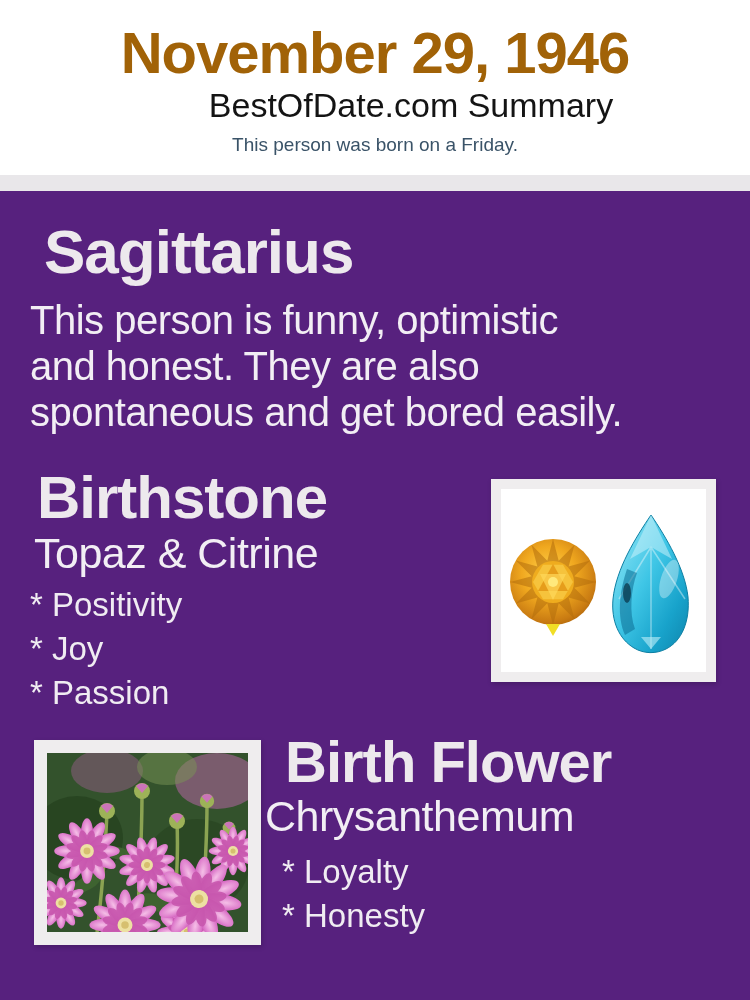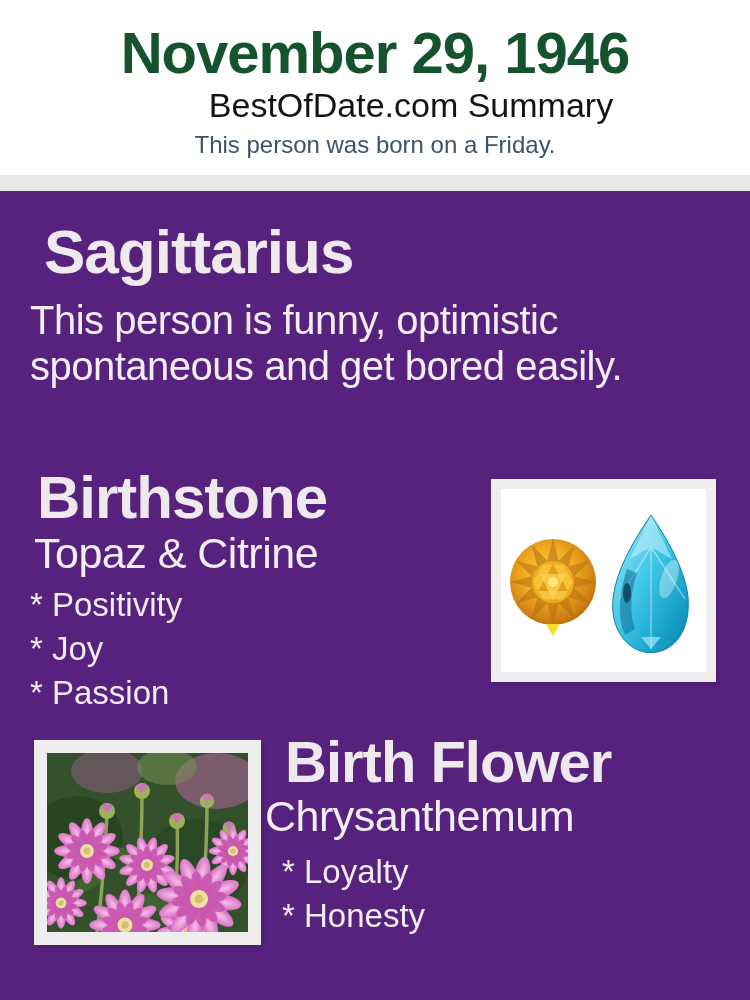--- a/index.html
+++ b/index.html
@@ -3,30 +3,30 @@
 <meta charset="utf-8">
 <style>
   html,body{margin:0;padding:0;background:#ffffff;}
   .canvas{
     position:relative;width:750px;height:1000px;overflow:hidden;
     background:#ffffff;font-family:"Liberation Sans",sans-serif;
   }
   
   .date-title{
     position:absolute;left:0;top:22px;width:100%;text-align:center;
-    font-size:58px;font-weight:bold;letter-spacing:-1px;color:#14532d;
+    font-size:58px;font-weight:bold;letter-spacing:-1px;color:#a16207;
     line-height:62px;white-space:nowrap;
   }
   .site-summary{
     position:absolute;left:0;top:85px;width:100%;text-align:center;
     font-size:34px;font-weight:400;color:#141414;line-height:40px;white-space:nowrap;padding-left:36px;
   }
   .born-day{
     position:absolute;left:0;top:127px;width:100%;text-align:center;
-    font-size:24px;color:#3A5368;line-height:36px;white-space:nowrap;
+    font-size:19px;color:#3A5368;line-height:36px;white-space:nowrap;
   }
   .divider{
     position:absolute;left:0;top:175px;width:100%;height:16px;background:#E9E7EA;
   }
   
   .purple{
     position:absolute;left:0;top:191px;width:100%;height:809px;background:#57217E;
   }
   .zodiac-heading{
     position:absolute;left:44px;top:216px;font-size:62px;font-weight:bold;
@@ -78,20 +78,21 @@
   <div class="site-summary">BestOfDate.com Summary</div>
   <div class="born-day">This person was born on a Friday.</div>
   <div class="divider"></div>
 
   <div class="purple"></div>
 
   <div class="zodiac-heading">Sagittarius</div>
 
   <div class="zodiac-desc">
     <div>This person is funny, optimistic</div>
+    <div>and honest. They are also</div>
     <div>spontaneous and get bored easily.</div>
   </div>
 
   <div class="bs-heading">Birthstone</div>
   <div class="bs-names">Topaz &amp; Citrine</div>
   <div class="bs-traits">
     <div>* Positivity</div>
     <div>* Joy</div>
     <div>* Passion</div>
   </div>

